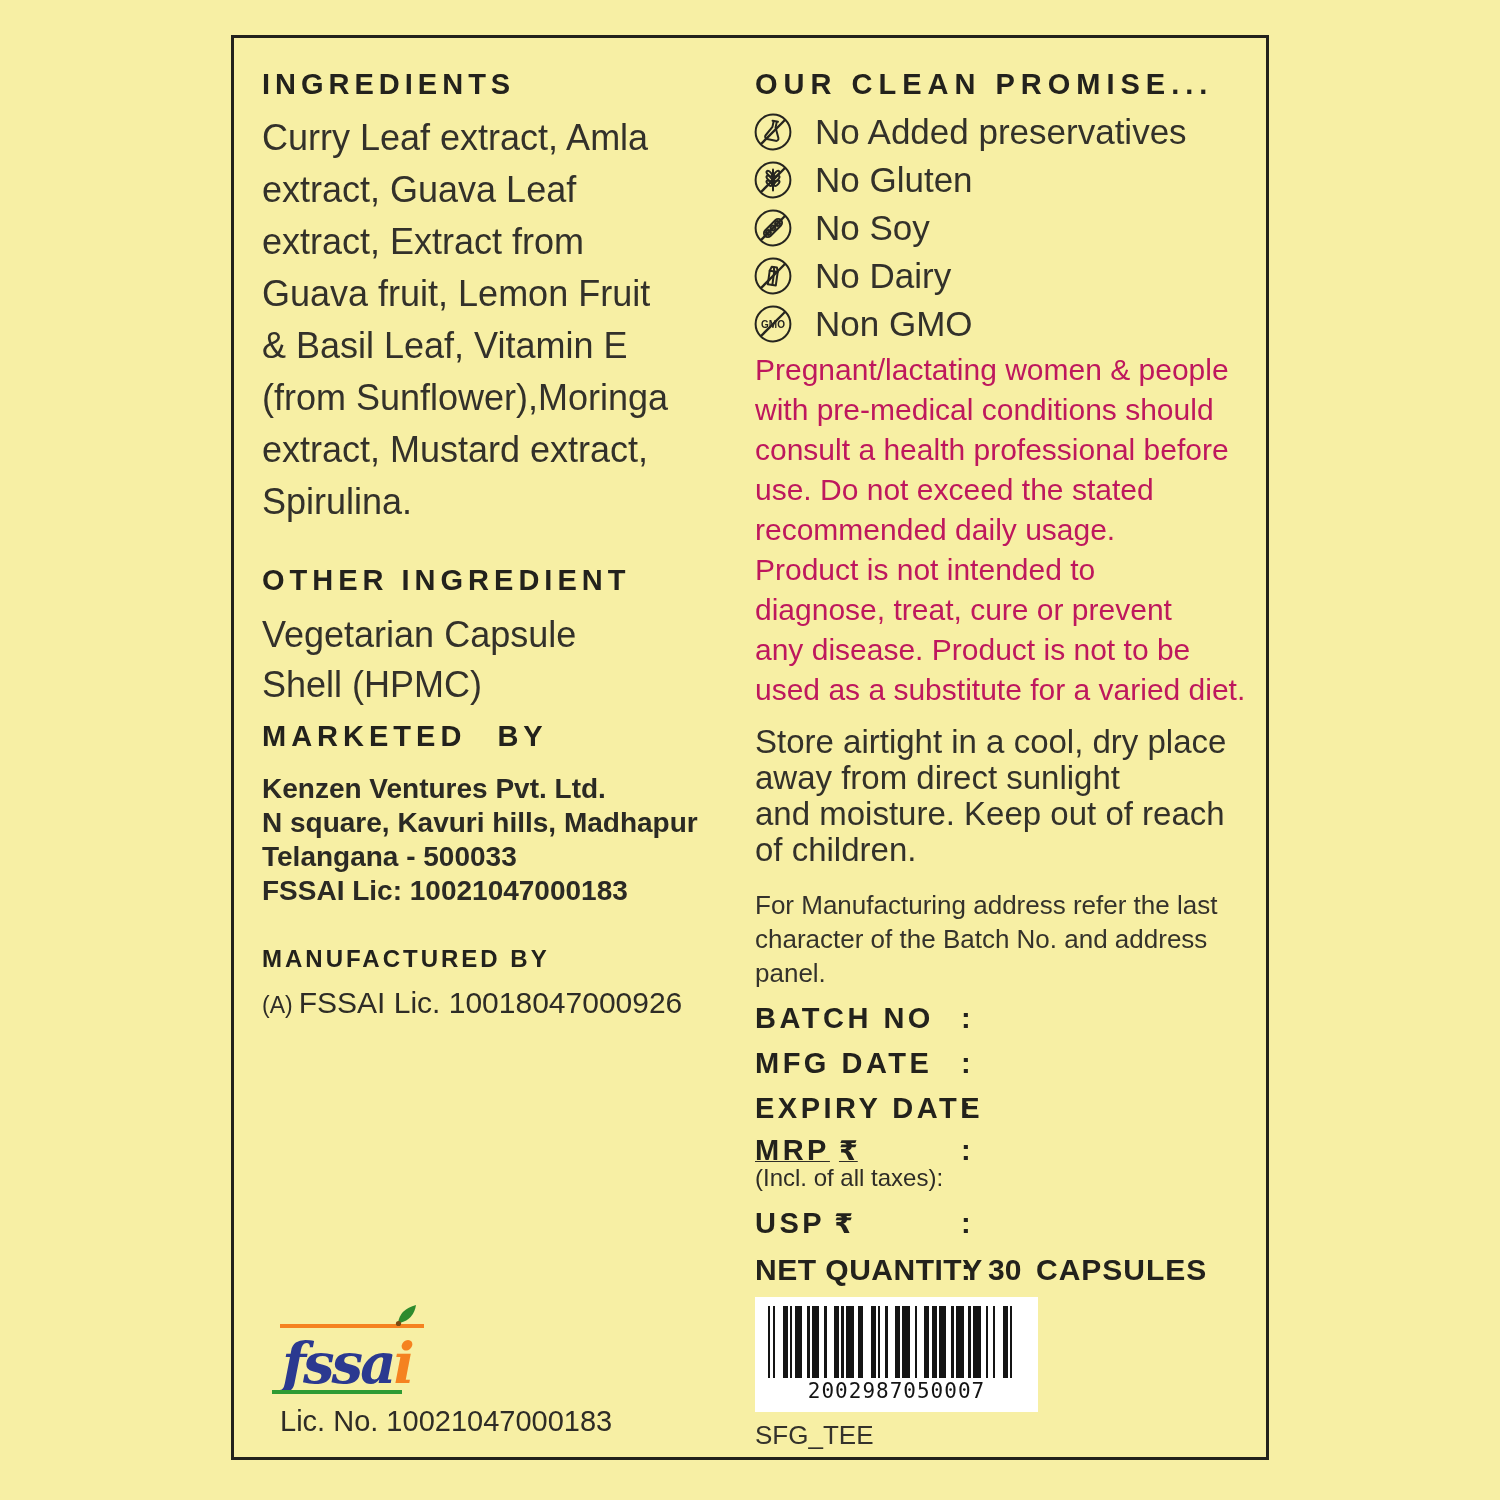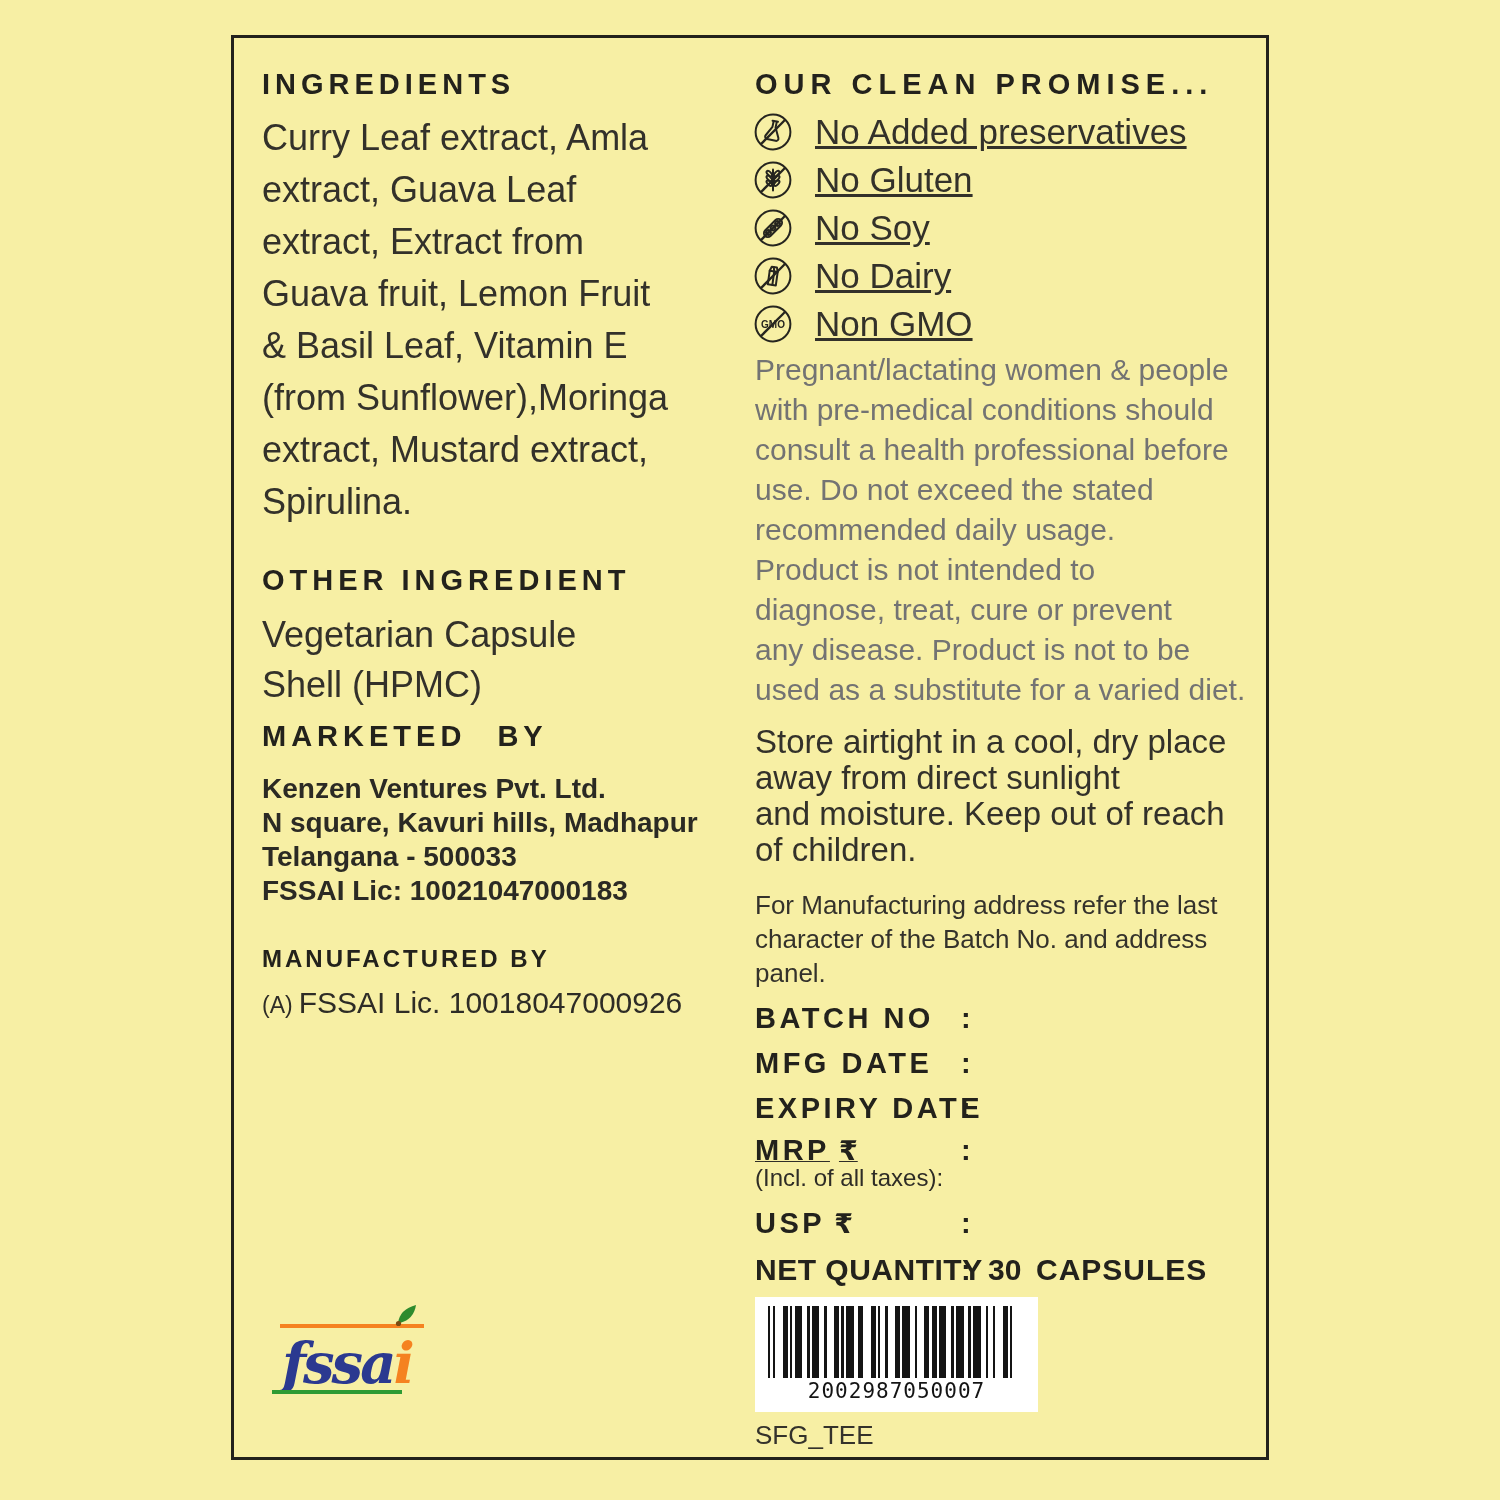--- a/index.html
+++ b/index.html
@@ -36,27 +36,27 @@
   .fssai-leaf{position:absolute;top:-8px;right:8px;}
   .fssai-lic{margin-top:14px;font-size:29px;color:#2e2c26;}
 
   
   .col-right{position:absolute;left:521px;top:28px;width:505px;}
   .promise-title{letter-spacing:6px;}
   .promise-list{margin-top:6px;}
   .p-row{display:flex;align-items:center;height:48px;}
   .p-icon{width:40px;height:40px;flex:0 0 40px;margin-left:-2px;}
   .p-icon svg{display:block;}
-  .p-label{margin-left:22px;font-size:35px;color:#33312a;text-decoration:underline;}
+  .p-label{margin-left:22px;font-size:35px;color:#33312a;}
   .icon-stroke{stroke:#26251f;fill:none;stroke-width:2;stroke-linecap:round;stroke-linejoin:round;}
   .icon-slash{stroke:#26251f;stroke-width:2.3;}
   .gmo-text{font-family:"Liberation Sans",sans-serif;font-weight:bold;font-size:10px;fill:#26251f;}
 
   .medicinal-title{margin-top:16px;}
-  .medicinal-text{margin-top:2px;font-size:30px;line-height:40px;color:#737373;}
+  .medicinal-text{margin-top:2px;font-size:30px;line-height:40px;color:#be185d;}
   .storage-text{margin-top:14px;font-size:33px;line-height:36px;color:#33312a;}
   .note-text{margin-top:20px;font-size:26px;line-height:34px;color:#34322b;}
 
   .fields{margin-top:10px;}
   .f-row{position:relative;height:36px;line-height:36px;margin-bottom:9px;}
   .f-label{font-weight:bold;font-size:29px;letter-spacing:3.5px;color:#23221c;}
   .f-colon{position:absolute;left:206px;top:0;font-weight:bold;font-size:29px;color:#23221c;}
   .rupee{font-family:"DejaVu Sans",sans-serif;font-weight:bold;font-size:27px;margin-left:9px;color:#23221c;}
   .row-expiry .f-colon{left:206px;}
   .row-mrp{height:30px;line-height:30px;margin-bottom:0;text-decoration:underline;}
@@ -111,20 +111,21 @@
     <div class="fssai-block">
       <div class="fssai-logo">
         <div class="fssai-topbar"></div>
         <svg class="fssai-leaf" width="30" height="24" viewBox="0 0 30 24">
           <path d="M6 20 Q8 6 24 2 Q22 16 8 20 Z" fill="#2e8b2e"></path>
           <circle cx="6.5" cy="20.5" r="2.6" fill="#7a4a12"></circle>
         </svg>
         <div class="fssai-word"><span class="f-blue">fssa</span><span class="f-orange">i</span></div>
         <div class="fssai-underline"></div>
       </div>
+      <div class="fssai-lic">Lic. No. 10021047000183</div>
     </div>
 
     <div class="col-right">
       <div class="sec-title promise-title">OUR CLEAN PROMISE...</div>
 
       <div class="promise-list">
         <div class="p-row">
           <span class="p-icon">
             <svg viewBox="0 0 40 40" width="40" height="40">
               <circle class="icon-stroke" cx="20" cy="20" r="17.4"></circle>

